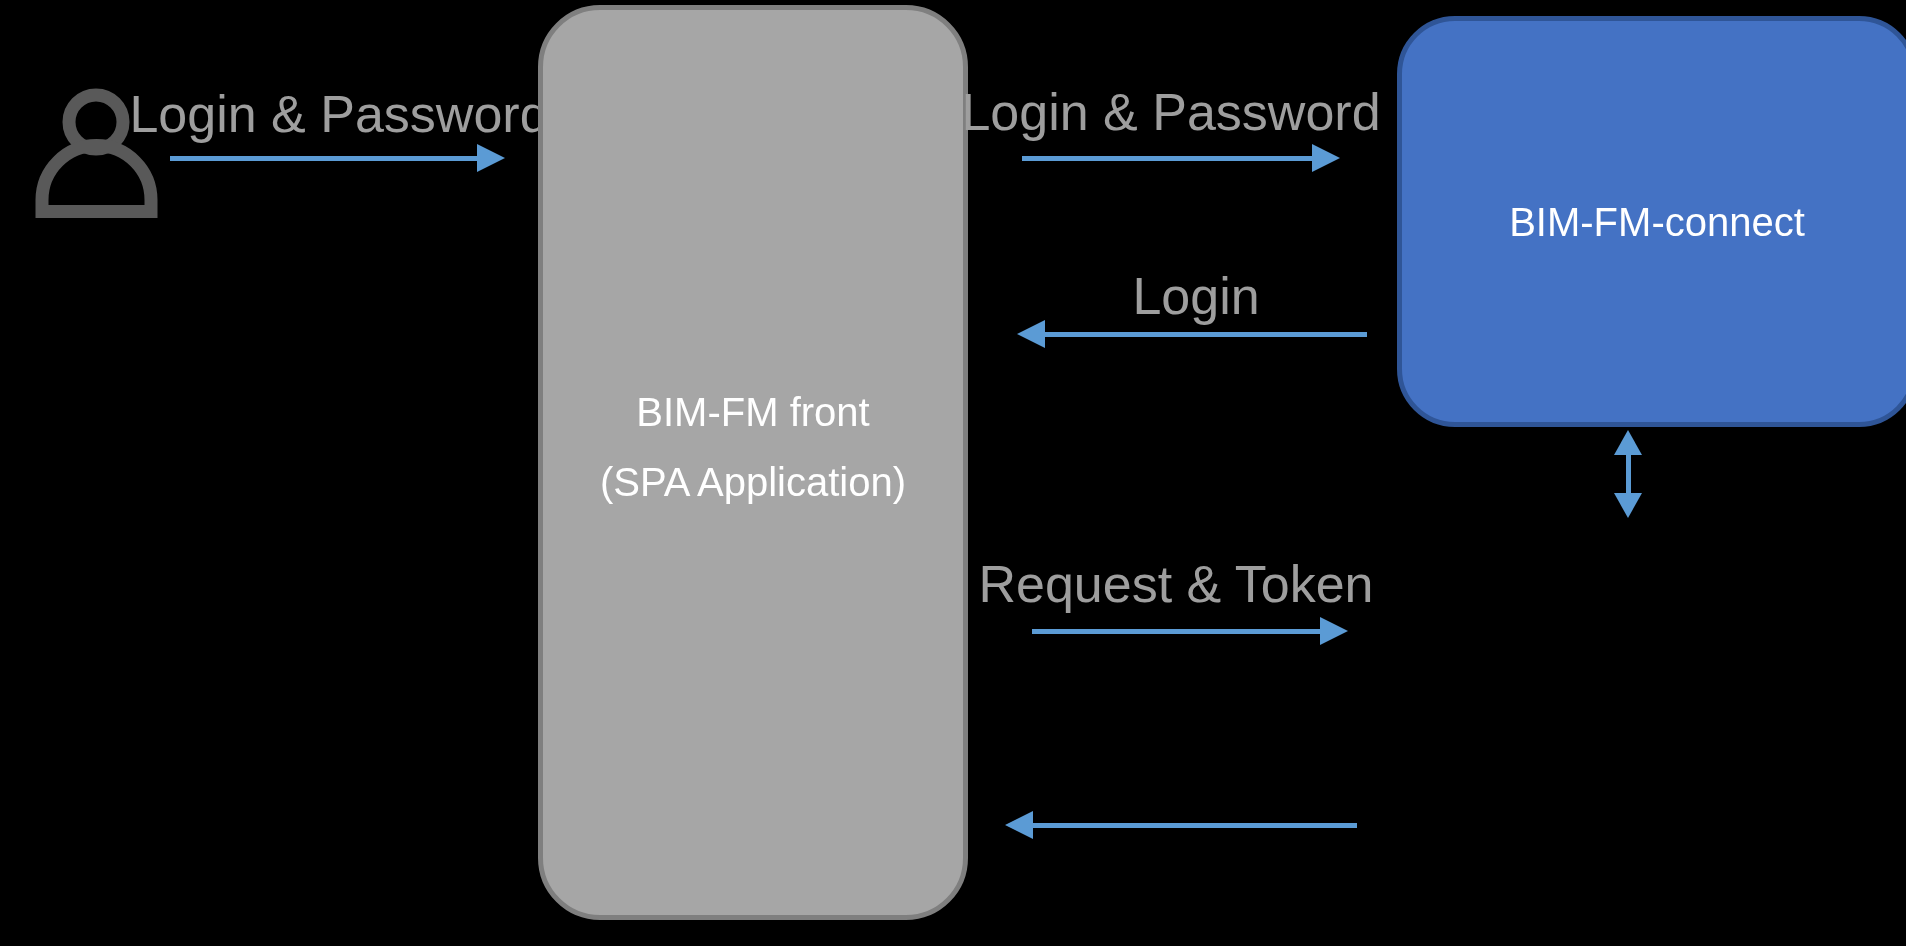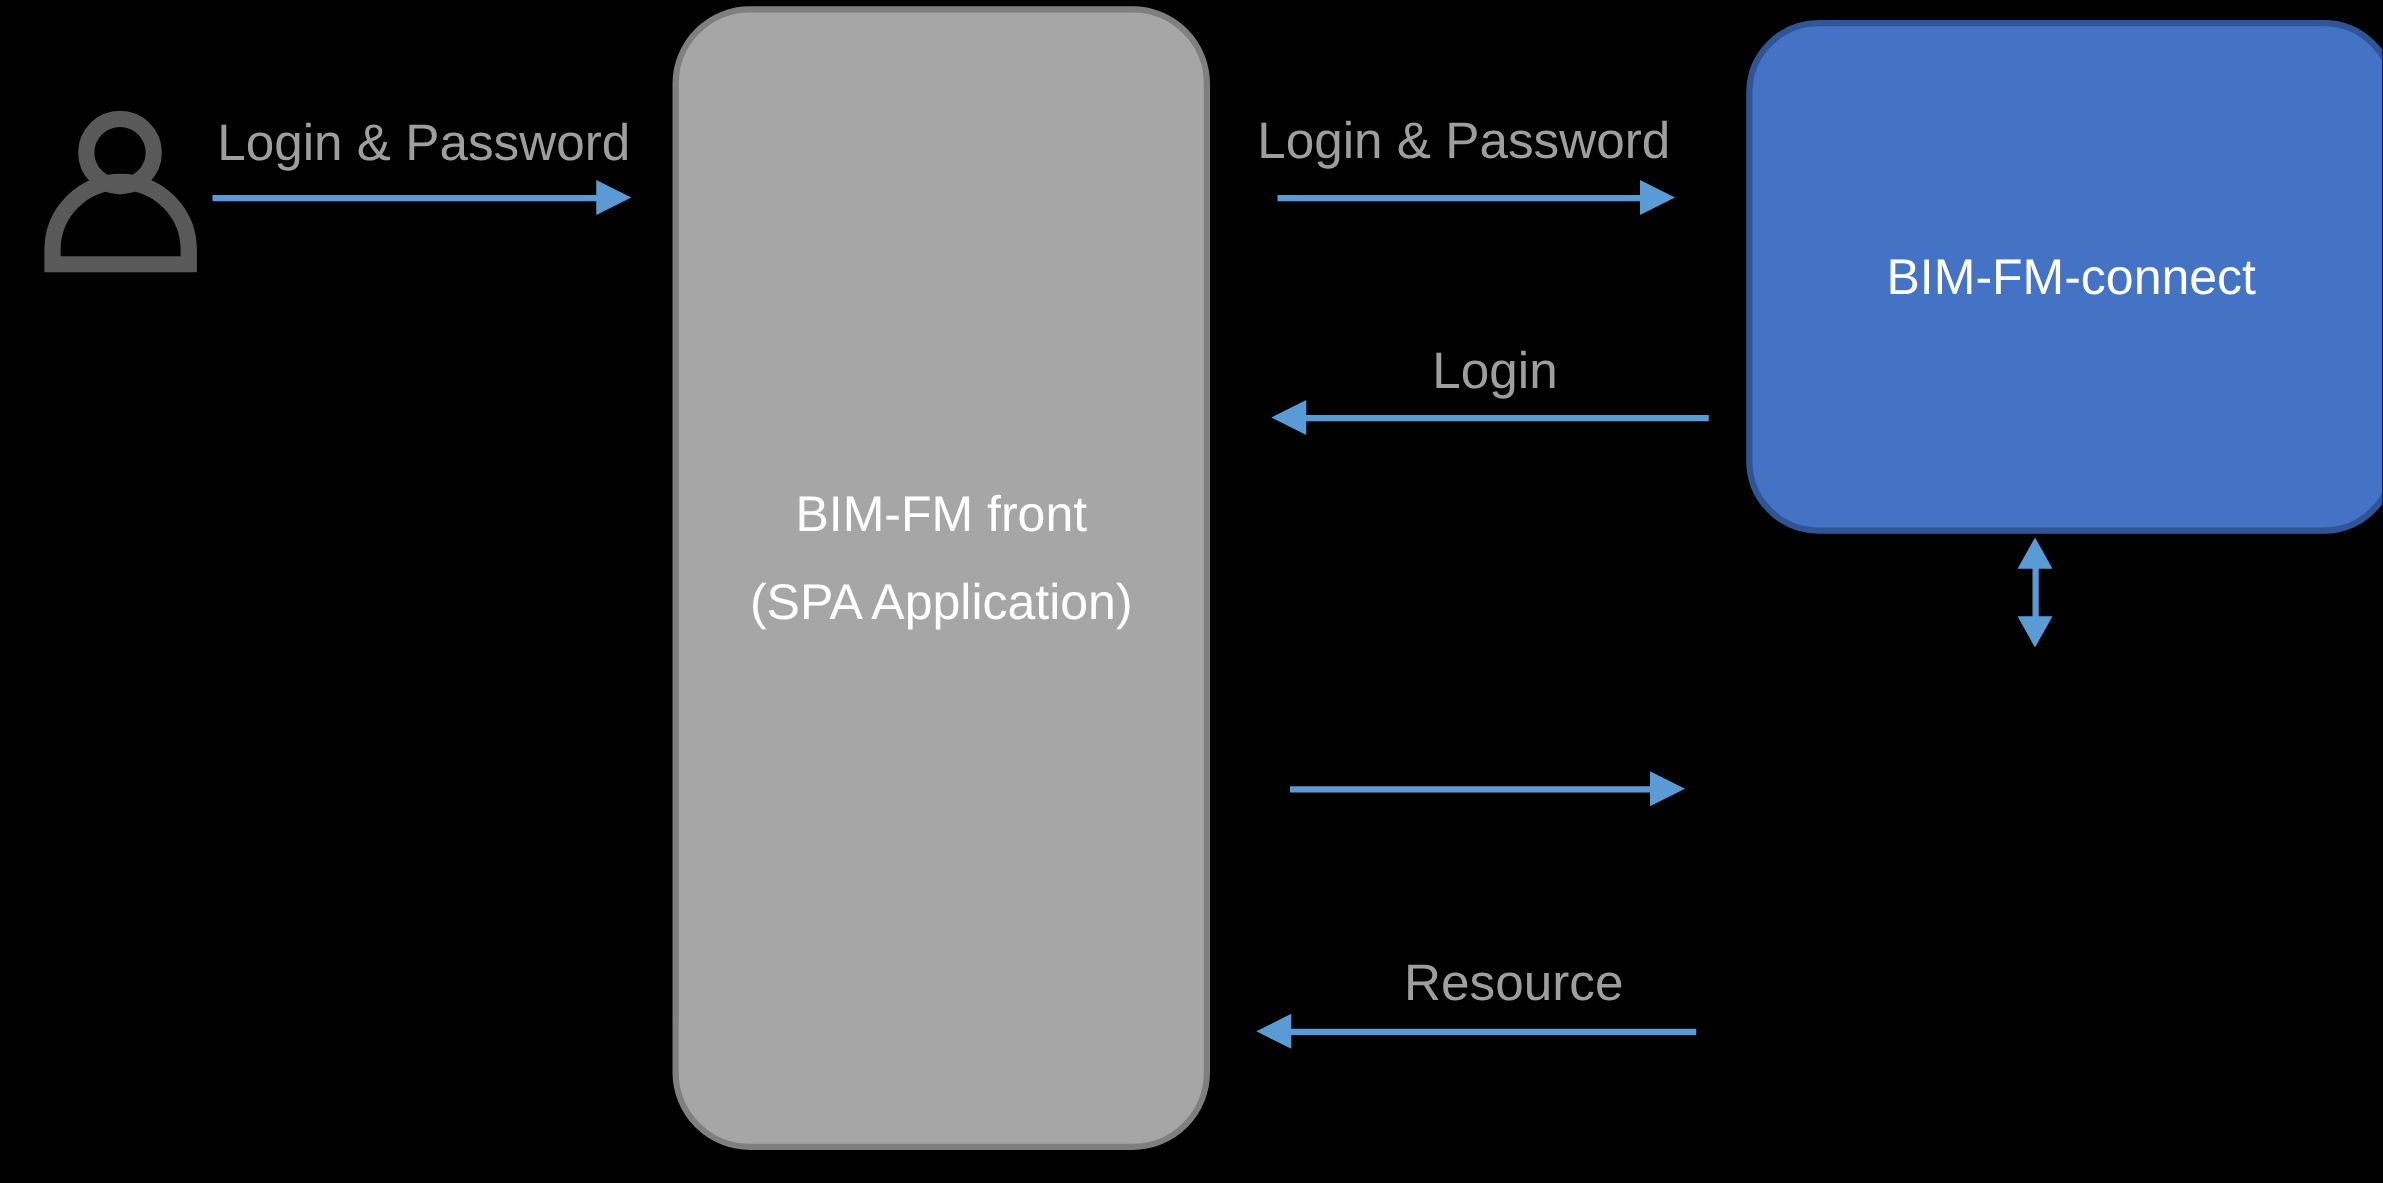--- a/index.html
+++ b/index.html
@@ -49,21 +49,21 @@
     border-radius: 58px;
   }
   #node-front .node-label { position: absolute; width: 100%; left: 0; }
   #front-line1 { top: 378px; }
   #front-line2 { top: 448px; }
 
   .edge-label {
     position: absolute;
     transform: translateX(-50%);
     color: var(--labelText, #9E9E9E);
-    font-size: 41px;
+    font-size: 52px;
     line-height: 56px;
     white-space: nowrap;
   }
   .shaft {
     position: absolute;
     height: 5px;
     background: var(--arrow, #5B9BD5);
   }
   .head-right {
     position: absolute; width: 0; height: 0;
@@ -132,25 +132,25 @@
   <div class="node" id="node-connect">
     <div class="node-label">BIM-FM-connect</div>
   </div>
 
   <div>
     <div class="head-up" style="left:1614px; top:430px;"></div>
     <div class="vshaft" style="left:1626px; top:453px; height:41px;"></div>
     <div class="head-down" style="left:1614px; top:493px;"></div>
   </div>
 
+  <div class="edge-label" style="left:1176px; top:556px;">Request &amp; Token</div>
   <div>
     <div class="shaft" style="left:1032px; top:629px; width:289px;"></div>
     <div class="head-right" style="left:1320px; top:617px;"></div>
   </div>
 
-  <div class="edge-label" style="left:1211px; top:758px;">Resource</div>
   <div>
     <div class="head-left" style="left:1005px; top:811px;"></div>
     <div class="shaft" style="left:1032px; top:823px; width:325px;"></div>
   </div>
 
 
 </div>
 
 </body></html>

